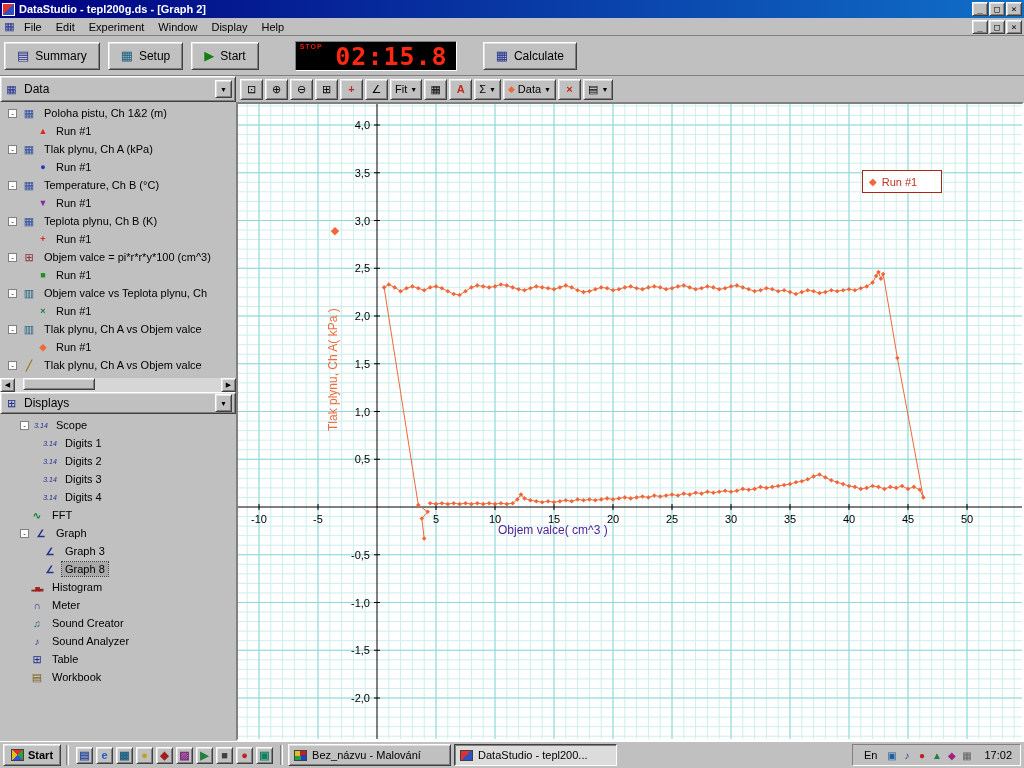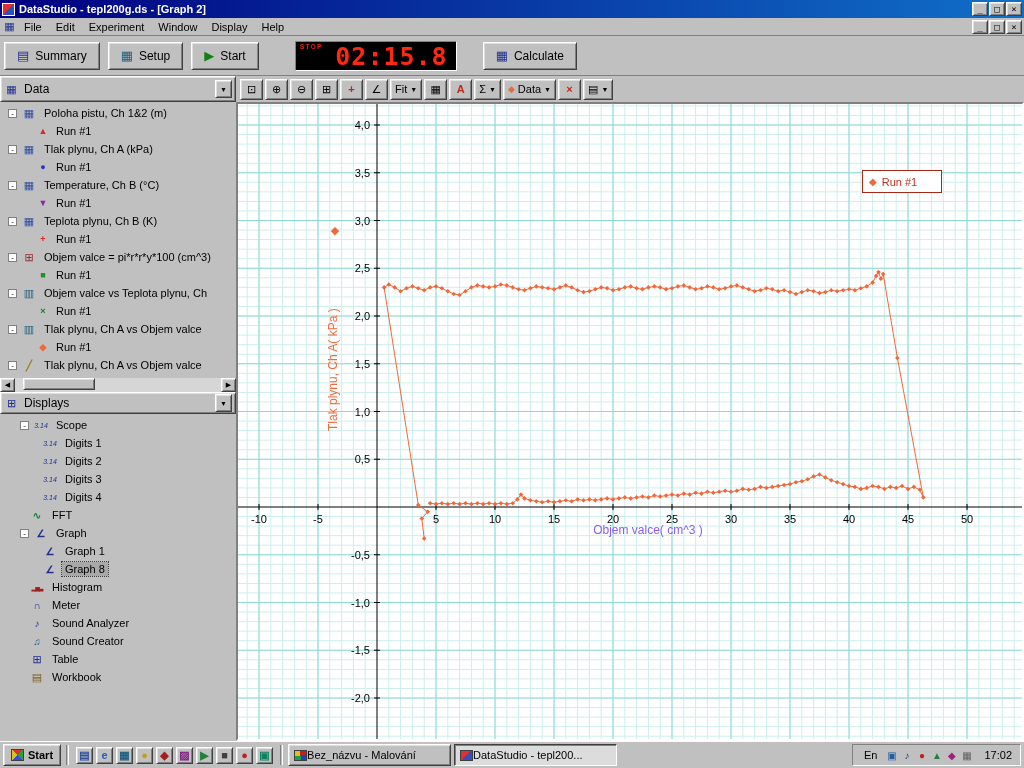--- a/index.html
+++ b/index.html
@@ -62,29 +62,29 @@
   #datascroll .thumb{position:absolute;left:8px;top:0;width:72px;height:12px}
   
   #graphpanel{position:absolute;left:236px;top:102px;width:788px;height:639px;border:2px solid;border-color:#808080 #ffffff #ffffff #808080;background:#fff}
   .plot{position:relative;width:784px;height:635px;background:#fff;overflow:hidden}
   #legend{position:absolute;left:624px;top:66px;width:80px;height:23px;background:#fff;border:1px solid #a82818;display:flex;align-items:center;gap:5px;padding:0 6px}
   #legend .lm{color:#f0683a;font-size:10px}
   #legend .lt{color:#c03020;font-size:11px}
   #ylabelwrap{position:absolute;left:88px;top:120px;width:18px;height:210px}
   #ylabelwrap .ymk{color:#f0683a;font-size:11px;display:block;text-align:center}
   #ylabelwrap .vtext{writing-mode:vertical-rl;transform:rotate(180deg);color:#ef6b3b;font-size:12px;height:190px;margin-top:4px}
-  #xlabel{position:absolute;left:260px;top:419px;width:300px;text-align:center;font-size:12px;color:#8b5cf6}
+  #xlabel{position:absolute;left:260px;top:419px;width:300px;font-size:12px;color:#4c1d95}
   
   #taskbar{position:absolute;left:0;bottom:0;width:1024px;height:27px;background:#c0c0c0;border-top:1px solid #ffffff;display:flex;align-items:center;padding:2px 3px;gap:3px}
   #startbtn{height:22px;display:inline-flex;align-items:center;gap:4px;padding:0 7px;font-weight:bold;font-size:11px}
   .winflag{width:13px;height:12px;background:conic-gradient(from -45deg,#e03030 0 25%,#30a030 0 50%,#3050e0 0 75%,#e0c020 0);display:inline-block;border:1px solid #404040}
   .tdiv{width:3px;height:20px;border-left:1px solid #808080;border-right:1px solid #ffffff;margin:0 2px}
   #qlaunch{display:inline-flex;align-items:center;gap:3px;padding:0 2px}
   .qicon{width:17px;height:17px;display:inline-flex;align-items:center;justify-content:center;font-size:11px;font-weight:bold}
-  .taskbtn{width:163px;height:22px;display:inline-flex;align-items:center;padding:0 5px;font-size:11px;white-space:nowrap;overflow:hidden;text-align:left}
+  .taskbtn{width:163px;height:22px;display:inline-flex;align-items:center;gap:5px;padding:0 5px;font-size:11px;white-space:nowrap;overflow:hidden;text-align:left}
   .taskbtn.active{border-color:#404040 #ffffff #ffffff #404040;box-shadow:inset 1px 1px 0 #808080;background:#dcdcdc;font-weight:normal}
   .ticon{width:13px;height:11px;display:inline-block;flex:none}
   .paint-icon{background:conic-gradient(#c02020 0 25%,#2040c0 0 50%,#20a040 0 75%,#e0c020 0);border:1px solid #404040}
   .folder-icon{background:#e8c850;border:1px solid #806020}
   .datastudio-icon{background:linear-gradient(135deg,#e03030 50%,#3050c0 50%);border:1px solid #404040}
   #tray{margin-left:auto;height:22px;display:flex;align-items:center;gap:4px;padding:0 8px;border:1px solid;border-color:#808080 #ffffff #ffffff #808080}
   #lang{font-size:11px;font-weight:normal;padding:1px 3px}
   .trayicon{width:15px;height:15px;display:inline-flex;align-items:center;justify-content:center;font-size:10px}
   #clock{font-size:11px;padding-left:6px}
 </style>
@@ -300,41 +300,41 @@
       <span class="ti fft-icon"></span>
       <span class="tree-label">FFT</span>
     </div>
     <div class="tree-row ind-parent">
       <span class="expandbox">-</span>
       <span class="ti graph-icon"></span>
       <span class="tree-label">Graph</span>
     </div>
     <div class="tree-row ind-child">
       <span class="ti graph-icon"></span>
-      <span class="tree-label">Graph 1</span>
+      <span class="tree-label">Graph 3</span>
     </div>
     <div class="tree-row ind-child">
       <span class="ti graph-icon"></span>
       <span class="tree-label sel">Graph 8</span>
     </div>
     <div class="tree-row ind-leaf">
       <span class="ti histogram-icon"></span>
       <span class="tree-label">Histogram</span>
     </div>
     <div class="tree-row ind-leaf">
       <span class="ti meter-icon"></span>
       <span class="tree-label">Meter</span>
     </div>
     <div class="tree-row ind-leaf">
+      <span class="ti sound-creator-icon"></span>
+      <span class="tree-label">Sound Creator</span>
+    </div>
+    <div class="tree-row ind-leaf">
       <span class="ti sound-analyzer-icon"></span>
       <span class="tree-label">Sound Analyzer</span>
-    </div>
-    <div class="tree-row ind-leaf">
-      <span class="ti sound-creator-icon"></span>
-      <span class="tree-label">Sound Creator</span>
     </div>
     <div class="tree-row ind-leaf">
       <span class="ti table-icon"></span>
       <span class="tree-label">Table</span>
     </div>
     <div class="tree-row ind-leaf">
       <span class="ti workbook-icon"></span>
       <span class="tree-label">Workbook</span>
     </div>
   </div>

